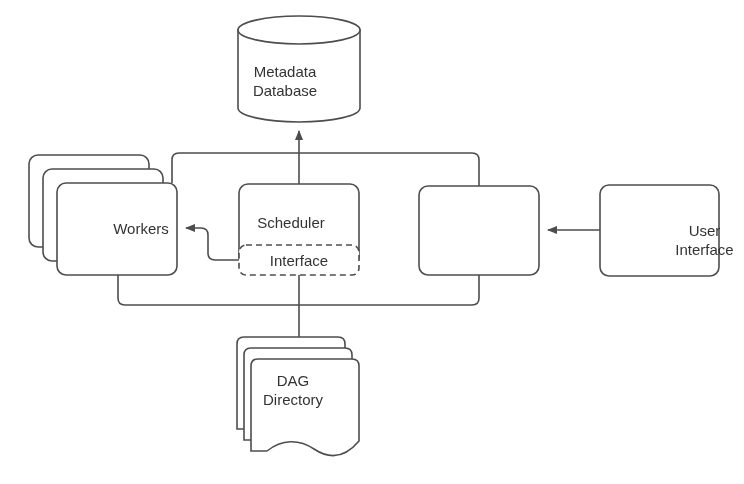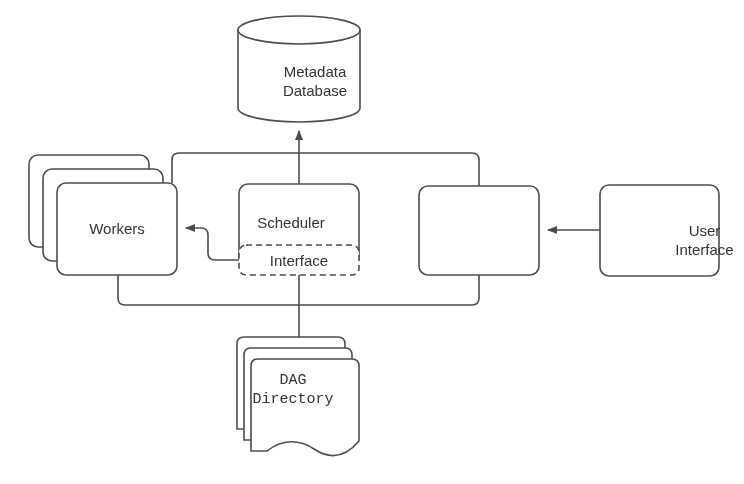--- a/index.html
+++ b/index.html
@@ -89,29 +89,29 @@
         <path d="M237,344 Q237,337 244,337 L338,337 Q345,337 345,344 L345,419
                  C330,437 315,437 300,427 C285,417 268,417 253,429 L237,429 Z" fill="#ffffff" stroke="#4d4d4d" stroke-width="1.6"></path>
         <path d="M244,355 Q244,348 251,348 L345,348 Q352,348 352,355 L352,430
                  C337,448 322,448 307,438 C292,428 275,428 260,440 L244,440 Z" fill="#ffffff" stroke="#4d4d4d" stroke-width="1.6"></path>
         <path d="M251,366 Q251,359 258,359 L352,359 Q359,359 359,366 L359,441
                  C344,459 329,459 314,449 C299,439 282,439 267,451 L251,451 Z" fill="#ffffff" stroke="#4d4d4d" stroke-width="1.6"></path>
       </g>
     </g>
   </svg>
 
-  <div class="node-label" style="left:252px; top:62px; width:126px;">Metadata
+  <div class="node-label" style="left:222px; top:62px; width:126px;">Metadata
 Database</div>
 
-  <div class="node-label" style="left:57px; top:219px; width:120px;">Workers</div>
+  <div class="node-label" style="left:57px; top:219px; width:120px;padding-left:24px;">Workers</div>
 
   <div class="node-label" style="left:239px; top:213px; width:104px;">Scheduler</div>
 
   <div class="node-label" style="left:239px; top:251px; width:120px;">Interface</div>
 
 
   <div class="node-label" style="left:600px; top:221px; width:119px;padding-left:45px;">User
 Interface</div>
 
-  <div class="node-label" style="left:251px; top:371px; width:84px;font-family:Liberation Mono, monospace;">DAG
+  <div class="node-label" style="left:251px; top:371px; width:84px;">DAG
 Directory</div>
 
 </div>
 
 </body></html>

